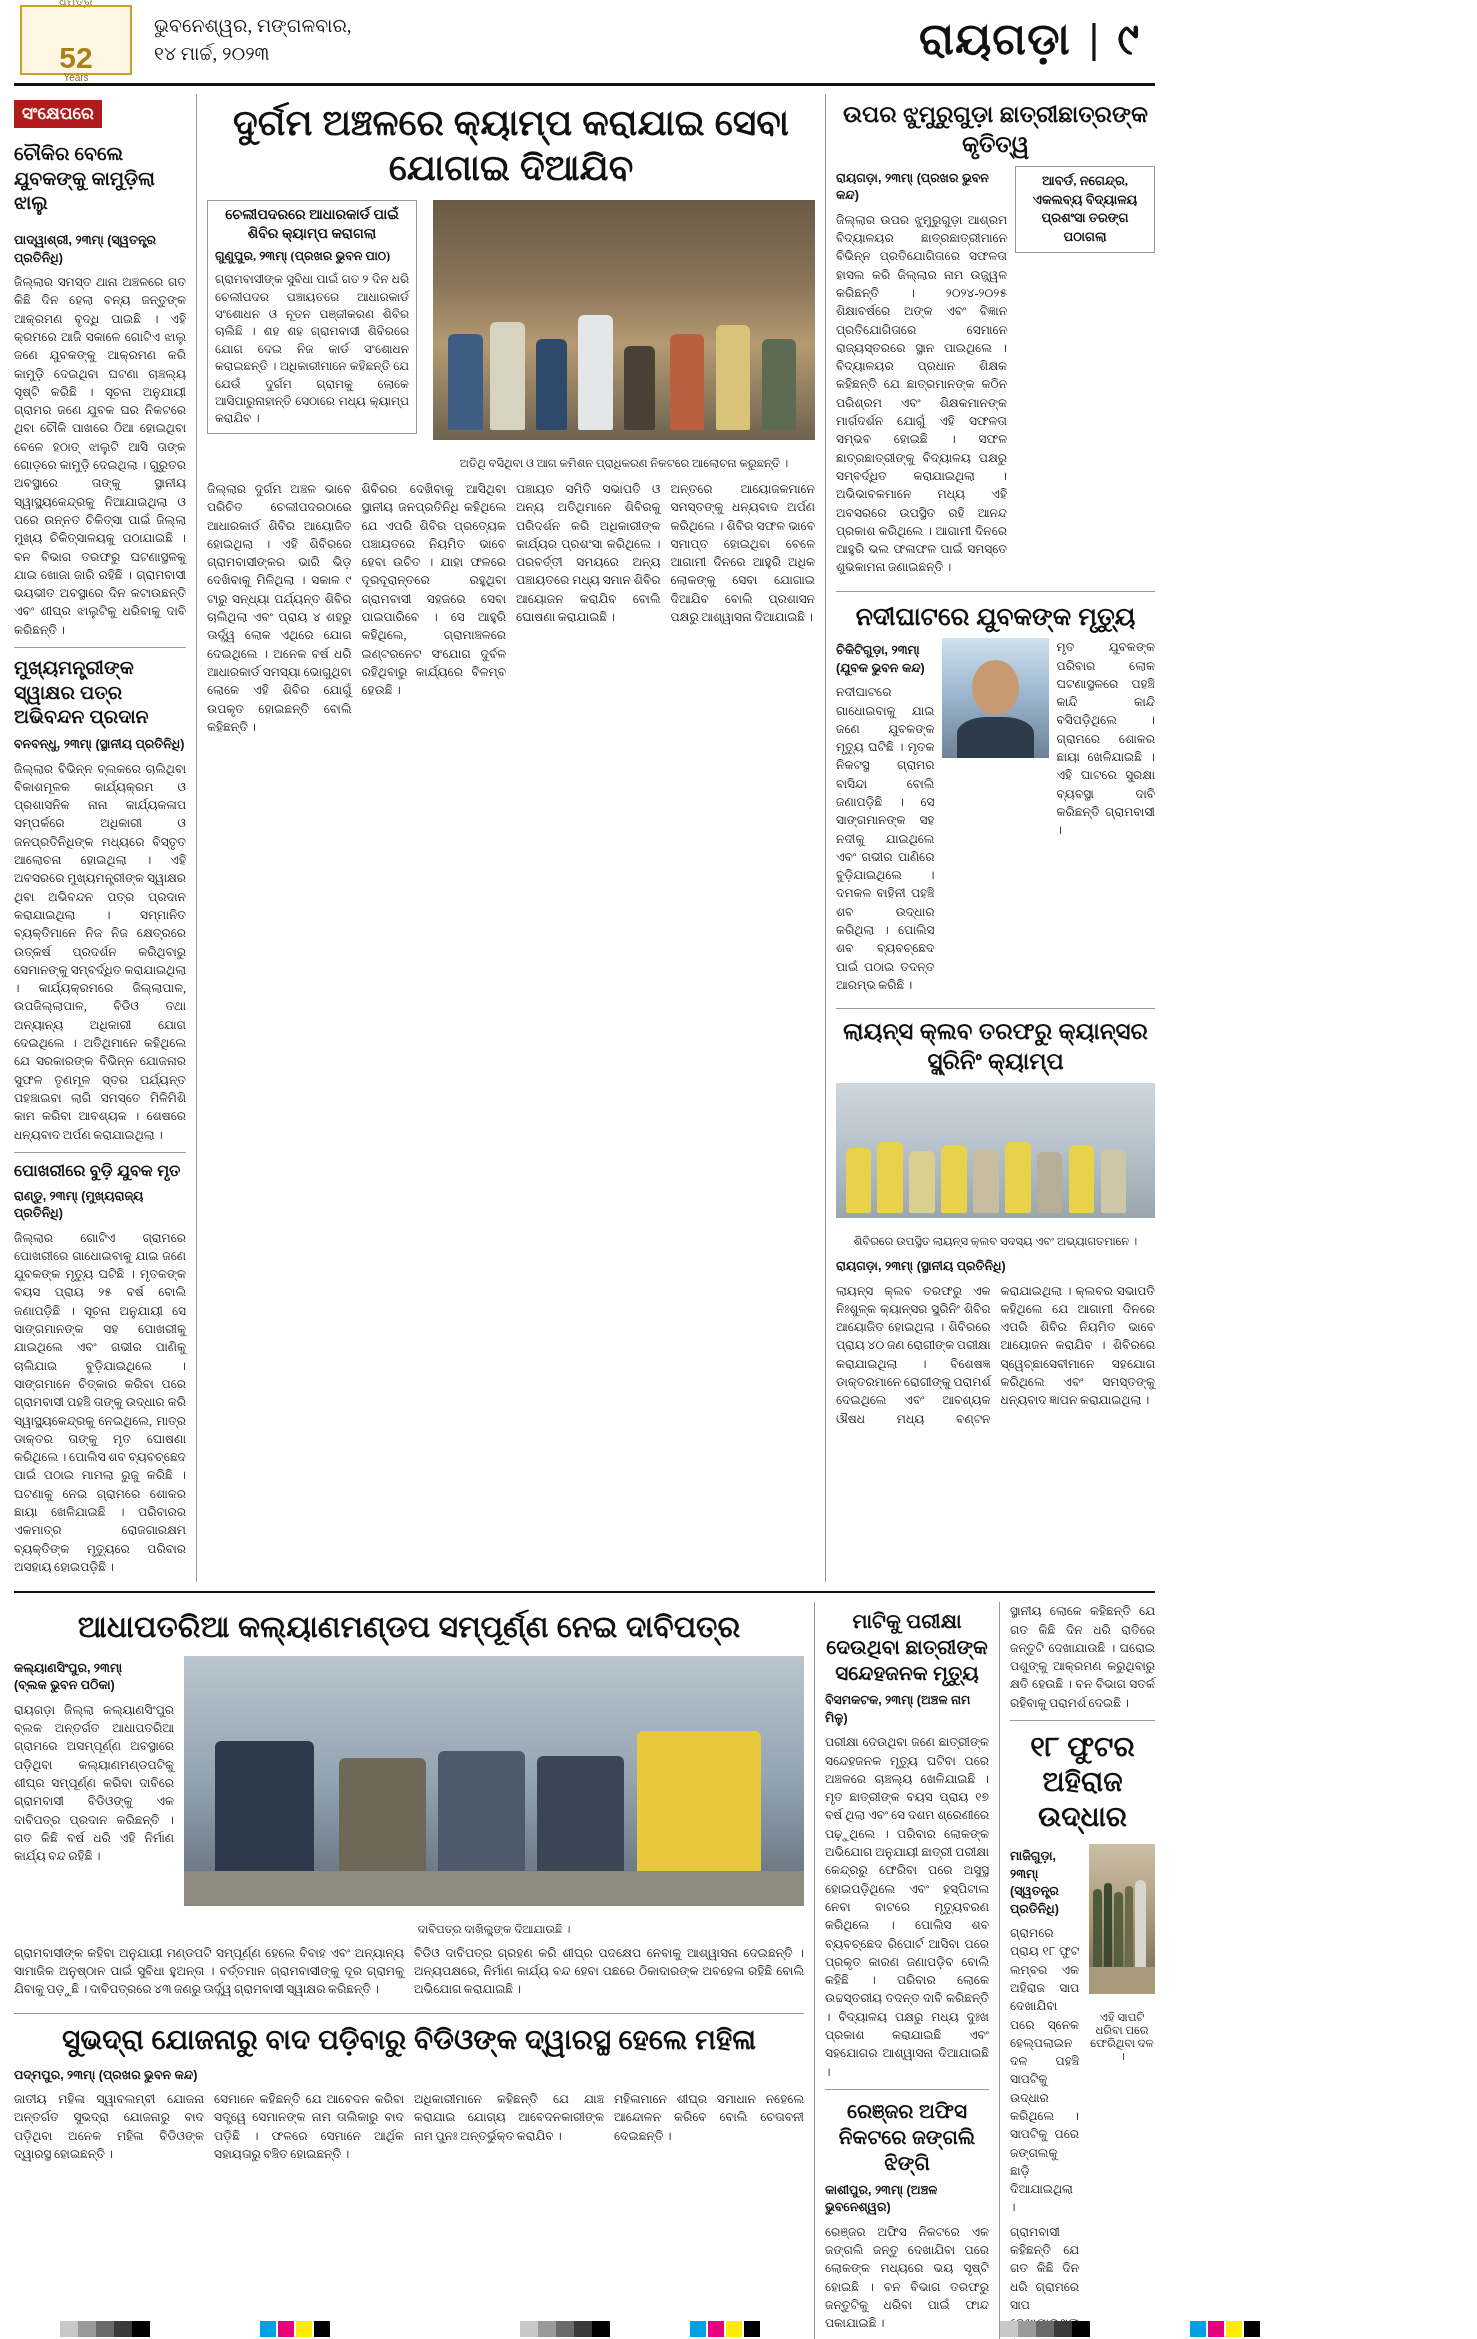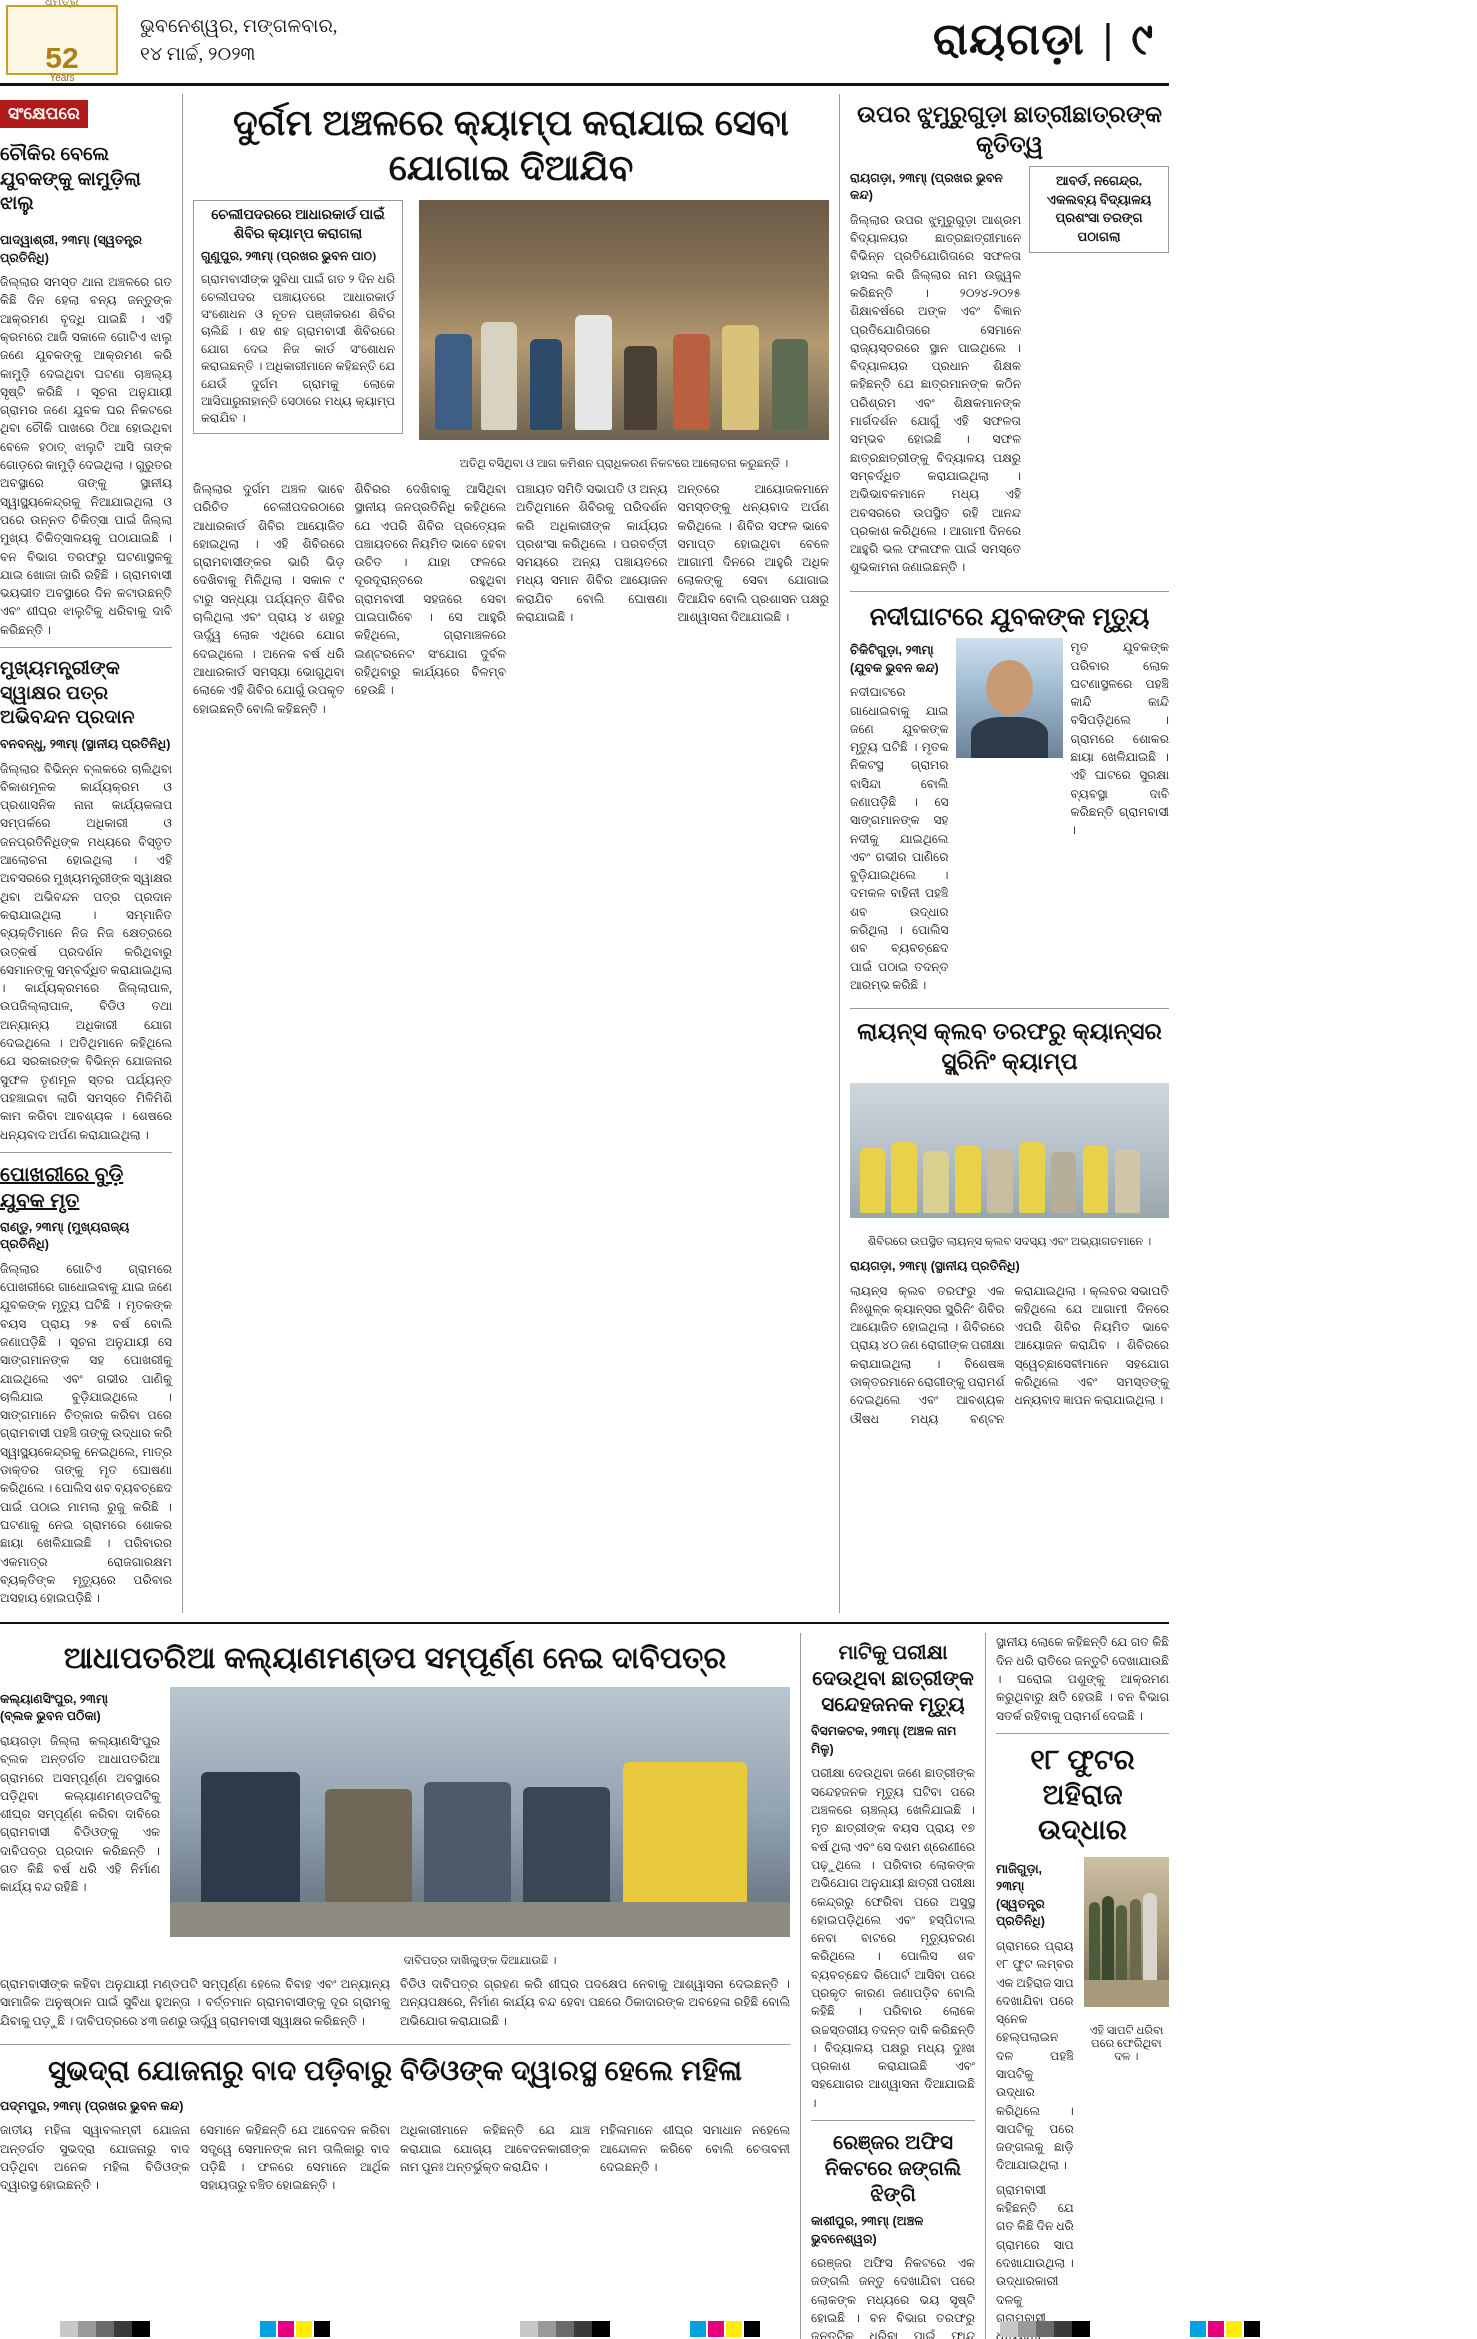--- a/index.html
+++ b/index.html
@@ -5,21 +5,21 @@
   * { box-sizing: border-box; }
   html, body { margin:0; padding:0; }
   body {
     width:1477px; height:2339px;
     background:#ffffff;
     font-family:"Liberation Sans", sans-serif;
     color:#111;
     position:relative;
     overflow:hidden;
   }
-  .page { width:1169px; height:2339px; position:relative; padding:0 0; }
+  .page { width:1169px; height:2339px; position:relative; padding:0 14px; }
 
   
   .masthead {
     height:86px; display:flex; align-items:center;
     border-bottom:3px solid #111;
     padding:0 6px 4px 6px;
   }
   .logo-badge {
     width:112px; height:70px;
     border:2px solid #c8a227;
@@ -130,21 +130,21 @@
       <h3 class="head-plain" style="font-size:19px;">ଚୌକିର ବେଲେ ଯୁବକଙ୍କୁ କାମୁଡ଼ିଲା ଝାଲୁ</h3>
       <div class="byline" style="text-align:left;margin-top:16px;">ପାଦ୍ୱାଶ୍ରୀ, ୨୩ମା୍ (ସ୍ୱତନ୍ତ୍ର ପ୍ରତିନିଧି)</div>
       <p class="body">ଜିଲ୍ଲାର ସମସ୍ତ ଥାନା ଅଞ୍ଚଳରେ ଗତ କିଛି ଦିନ ହେଲା ବନ୍ୟ ଜନ୍ତୁଙ୍କ ଆକ୍ରମଣ ବୃଦ୍ଧି ପାଇଛି । ଏହି କ୍ରମରେ ଆଜି ସକାଳେ ଗୋଟିଏ ଝାଲୁ ଜଣେ ଯୁବକଙ୍କୁ ଆକ୍ରମଣ କରି କାମୁଡ଼ି ଦେଇଥିବା ଘଟଣା ଚାଞ୍ଚଲ୍ୟ ସୃଷ୍ଟି କରିଛି । ସୂଚନା ଅନୁଯାୟୀ ଗ୍ରାମର ଜଣେ ଯୁବକ ଘର ନିକଟରେ ଥିବା ଚୌକି ପାଖରେ ଠିଆ ହୋଇଥିବା ବେଳେ ହଠାତ୍ ଝାଲୁଟି ଆସି ତାଙ୍କ ଗୋଡ଼ରେ କାମୁଡ଼ି ଦେଇଥିଲା । ଗୁରୁତର ଅବସ୍ଥାରେ ତାଙ୍କୁ ସ୍ଥାନୀୟ ସ୍ୱାସ୍ଥ୍ୟକେନ୍ଦ୍ରକୁ ନିଆଯାଇଥିଲା ଓ ପରେ ଉନ୍ନତ ଚିକିତ୍ସା ପାଇଁ ଜିଲ୍ଲା ମୁଖ୍ୟ ଚିକିତ୍ସାଳୟକୁ ପଠାଯାଇଛି । ବନ ବିଭାଗ ତରଫରୁ ଘଟଣାସ୍ଥଳକୁ ଯାଇ ଖୋଜା ଜାରି ରହିଛି । ଗ୍ରାମବାସୀ ଭୟଭୀତ ଅବସ୍ଥାରେ ଦିନ କଟାଉଛନ୍ତି ଏବଂ ଶୀଘ୍ର ଝାଲୁଟିକୁ ଧରିବାକୁ ଦାବି କରିଛନ୍ତି ।</p>
 
       <div class="hr"></div>
       <h3 class="head-plain" style="font-size:19px;">ମୁଖ୍ୟମନ୍ତ୍ରୀଙ୍କ ସ୍ୱାକ୍ଷର ପତ୍ର ଅଭିବନ୍ଦନ ପ୍ରଦାନ</h3>
       <div class="byline" style="text-align:left;">ବନବନ୍ଧୁ, ୨୩ମା୍ (ସ୍ଥାନୀୟ ପ୍ରତିନିଧି)</div>
       <p class="body">ଜିଲ୍ଲାର ବିଭିନ୍ନ ବ୍ଲକରେ ଚାଲିଥିବା ବିକାଶମୂଳକ କାର୍ଯ୍ୟକ୍ରମ ଓ ପ୍ରଶାସନିକ ନାନା କାର୍ଯ୍ୟକଳାପ ସମ୍ପର୍କରେ ଅଧିକାରୀ ଓ ଜନପ୍ରତିନିଧିଙ୍କ ମଧ୍ୟରେ ବିସ୍ତୃତ ଆଲୋଚନା ହୋଇଥିଲା । ଏହି ଅବସରରେ ମୁଖ୍ୟମନ୍ତ୍ରୀଙ୍କ ସ୍ୱାକ୍ଷର ଥିବା ଅଭିବନ୍ଦନ ପତ୍ର ପ୍ରଦାନ କରାଯାଇଥିଲା । ସମ୍ମାନିତ ବ୍ୟକ୍ତିମାନେ ନିଜ ନିଜ କ୍ଷେତ୍ରରେ ଉତ୍କର୍ଷ ପ୍ରଦର୍ଶନ କରିଥିବାରୁ ସେମାନଙ୍କୁ ସମ୍ବର୍ଦ୍ଧିତ କରାଯାଇଥିଲା । କାର୍ଯ୍ୟକ୍ରମରେ ଜିଲ୍ଲାପାଳ, ଉପଜିଲ୍ଲାପାଳ, ବିଡିଓ ତଥା ଅନ୍ୟାନ୍ୟ ଅଧିକାରୀ ଯୋଗ ଦେଇଥିଲେ । ଅତିଥିମାନେ କହିଥିଲେ ଯେ ସରକାରଙ୍କ ବିଭିନ୍ନ ଯୋଜନାର ସୁଫଳ ତୃଣମୂଳ ସ୍ତର ପର୍ଯ୍ୟନ୍ତ ପହଞ୍ଚାଇବା ଲାଗି ସମସ୍ତେ ମିଳିମିଶି କାମ କରିବା ଆବଶ୍ୟକ । ଶେଷରେ ଧନ୍ୟବାଦ ଅର୍ପଣ କରାଯାଇଥିଲା ।</p>
 
       <div class="hr"></div>
-      <h3 class="head-plain" style="font-size:20px;text-decoration:underline;">ପୋଖରୀରେ ବୁଡ଼ି ଯୁବକ ମୃତ</h3>
+      <h3 class="head-plain" style="font-size:16px;">ପୋଖରୀରେ ବୁଡ଼ି ଯୁବକ ମୃତ</h3>
       <div class="byline" style="text-align:left;">ରାଣ୍ଡୁ, ୨୩ମା୍ (ମୁଖ୍ୟରାଜ୍ୟ ପ୍ରତିନିଧି)</div>
       <p class="body">ଜିଲ୍ଲାର ଗୋଟିଏ ଗ୍ରାମରେ ପୋଖରୀରେ ଗାଧୋଇବାକୁ ଯାଇ ଜଣେ ଯୁବକଙ୍କ ମୃତ୍ୟୁ ଘଟିଛି । ମୃତକଙ୍କ ବୟସ ପ୍ରାୟ ୨୫ ବର୍ଷ ବୋଲି ଜଣାପଡ଼ିଛି । ସୂଚନା ଅନୁଯାୟୀ ସେ ସାଙ୍ଗମାନଙ୍କ ସହ ପୋଖରୀକୁ ଯାଇଥିଲେ ଏବଂ ଗଭୀର ପାଣିକୁ ଚାଲିଯାଇ ବୁଡ଼ିଯାଇଥିଲେ । ସାଙ୍ଗମାନେ ଚିତ୍କାର କରିବା ପରେ ଗ୍ରାମବାସୀ ପହଞ୍ଚି ତାଙ୍କୁ ଉଦ୍ଧାର କରି ସ୍ୱାସ୍ଥ୍ୟକେନ୍ଦ୍ରକୁ ନେଇଥିଲେ, ମାତ୍ର ଡାକ୍ତର ତାଙ୍କୁ ମୃତ ଘୋଷଣା କରିଥିଲେ । ପୋଲିସ ଶବ ବ୍ୟବଚ୍ଛେଦ ପାଇଁ ପଠାଇ ମାମଲା ରୁଜୁ କରିଛି । ଘଟଣାକୁ ନେଇ ଗ୍ରାମରେ ଶୋକର ଛାୟା ଖେଳିଯାଇଛି । ପରିବାରର ଏକମାତ୍ର ରୋଜଗାରକ୍ଷମ ବ୍ୟକ୍ତିଙ୍କ ମୃତ୍ୟୁରେ ପରିବାର ଅସହାୟ ହୋଇପଡ଼ିଛି ।</p>
     </div>
 
     <div class="col vrule" style="flex:1 1 auto; padding-left:10px;">
       <h2 class="head-main">ଦୁର୍ଗମ ଅଞ୍ଚଳରେ କ୍ୟାମ୍ପ କରାଯାଇ ସେବା ଯୋଗାଇ ଦିଆଯିବ</h2>
 
       <div style="display:flex; gap:16px;">
         <div style="flex:0 0 210px;">
           <div class="teaser">

